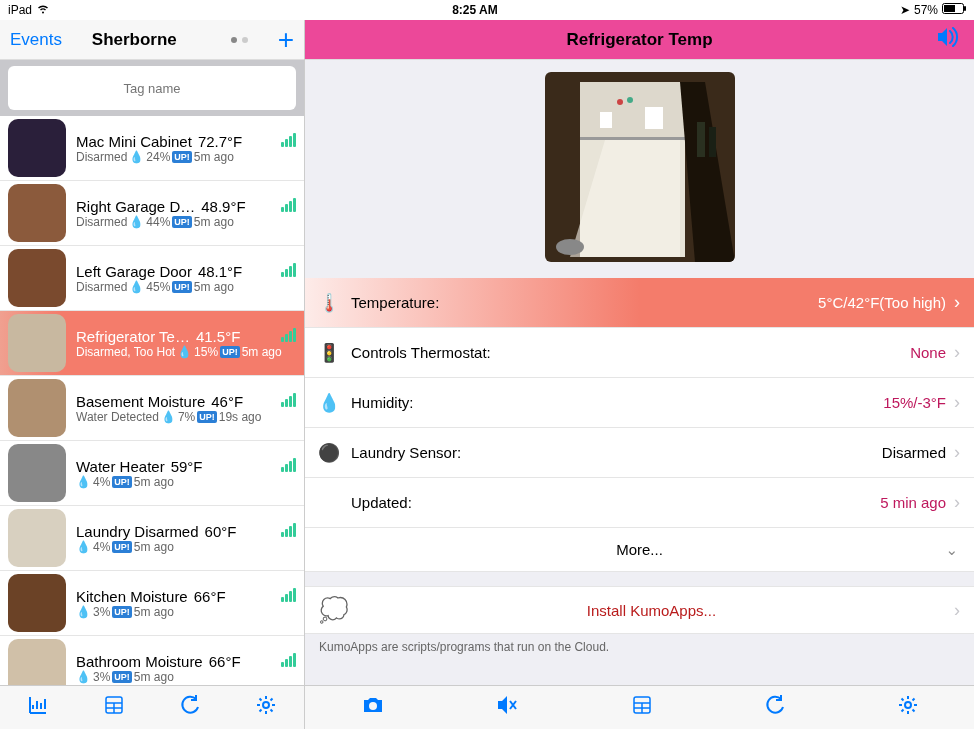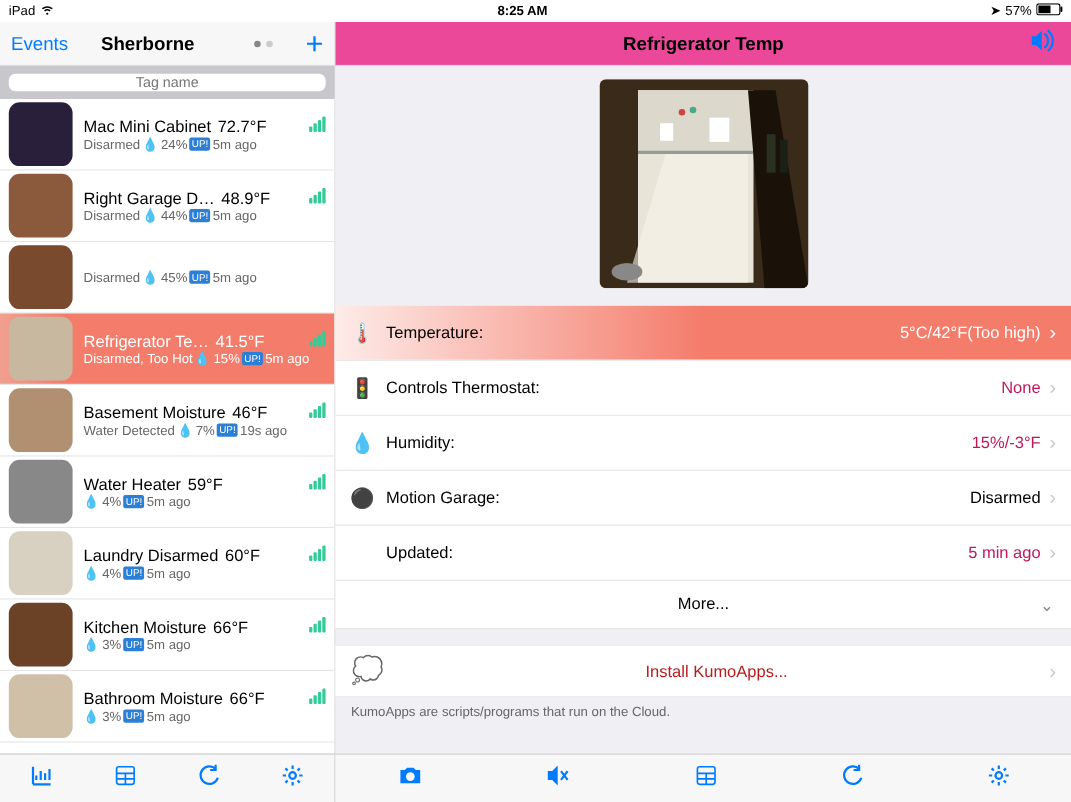--- a/index.html
+++ b/index.html
@@ -12,35 +12,35 @@
 .sidebar { width: 305px; display: flex; flex-direction: column; border-right: 1px solid #ccc; background: #f0f0f0; }
 .detail { flex: 1; display: flex; flex-direction: column; background: #efeff4; }
 .nav { height: 40px; display: flex; align-items: center; justify-content: space-between; padding: 0 10px; background: #f7f7f7; border-bottom: 1px solid #ddd; }
 .nav-title { font-weight: 600; font-size: 17px; }
 .nav-link { color: #007aff; font-size: 17px; cursor: pointer; }
 .plus { color: #007aff; font-size: 28px; font-weight: 300; line-height: 1; cursor: pointer; }
 .dots { display:flex; gap:5px; margin-left:10px; align-self:center; }
 .dot { width:6px;height:6px;border-radius:50%;background:#ccc; }
 .dot.active { background:#888; }
 .search-wrap { padding: 6px 8px; background: #c8c8cc; }
-.search { width: 100%; height: 16px; border-radius: 6px; border: none; background: #fff; text-align: center; font-size: 13px; color: #8e8e93; }
+.search { width: 100%; height: 44px; border-radius: 6px; border: none; background: #fff; text-align: center; font-size: 13px; color: #8e8e93; }
 .list { flex: 1; overflow-y: auto; background: #fff; }
 .row { display: flex; align-items: center; height: 65px; border-bottom: 1px solid #e5e5e5; padding: 0 8px; gap: 10px; cursor: pointer; }
 .row.selected { background: linear-gradient(90deg,#f0a090 0%,#f47c6b 20%,#f47c6b 100%); color: #fff; }
 .thumb { width: 58px; height: 58px; border-radius: 10px; flex-shrink: 0; }
 .row-body { flex: 1; min-width: 0; }
 .row-top { display: flex; align-items: baseline; gap: 6px; }
 .row-name { font-weight: 500; font-size: 15px; white-space: nowrap; overflow: hidden; text-overflow: ellipsis; flex-shrink: 1; }
 .row-temp { font-weight: 500; font-size: 15px; white-space: nowrap; }
 .row-sub { font-size: 12px; color: #666; display: flex; align-items: center; gap: 2px; white-space: nowrap; }
 .row.selected .row-sub { color: #fff; }
 .signal { display: flex; align-items: flex-end; gap: 1px; margin-left: auto; }
 .signal span { width: 3px; border-radius: 1px; }
 .drop { font-size: 12px; }
-.up-badge { background: #2b7fd6; color: #fff; font-size: 9px; font-weight: 400; padding: 1px 2px; border-radius: 2px; }
+.up-badge { background: #2b7fd6; color: #fff; font-size: 9px; font-weight: 700; padding: 1px 2px; border-radius: 2px; }
 .detail-nav { height: 40px; display: flex; align-items: center; justify-content: center; position: relative; background: #ec4899; border-bottom: 1px solid #ddd; }
 .detail-title { font-weight: 600; font-size: 17px; }
 .speaker { position: absolute; right: 12px; color: #007aff; font-size: 22px; cursor: pointer; }
 .photo-area { display: flex; justify-content: center; padding: 12px 0 16px; background: #efeff4; }
 .photo { width: 190px; height: 190px; border-radius: 6px; }
 .detail-list { background: #fff; }
 .drow { display: flex; align-items: center; height: 50px; padding: 0 14px; border-bottom: 1px solid #e5e5e5; cursor: pointer; }
 .drow.hot { background: linear-gradient(90deg, rgba(244,124,107,0.15) 0%, #f47c6b 50%); color: #fff; }
 .drow.hot .dlabel { color: #000; }
 .dicon { width: 22px; margin-right: 10px; display:flex;justify-content:center;font-size:18px; }
@@ -133,20 +133,30 @@
                   <span style="height:11px;background:#3c9"></span>
                   <span style="height:14px;background:#3c9"></span>
                 </div>
               </div>
               <div class="row-sub">Disarmed <span class="drop">💧</span>44% <span class="up-badge">UP!</span>5m ago</div>
             </div>
           </div>
           <div class="row">
             <div class="thumb" style="background:#7a4a2e"></div>
             <div class="row-body">
+              <div class="row-top">
+                <span class="row-name">Left Garage Door</span>
+                <span class="row-temp">48.1°F</span>
+                <div class="signal">
+                  <span style="height:5px;background:#3c9"></span>
+                  <span style="height:8px;background:#3c9"></span>
+                  <span style="height:11px;background:#3c9"></span>
+                  <span style="height:14px;background:#3c9"></span>
+                </div>
+              </div>
               <div class="row-sub">Disarmed <span class="drop">💧</span>45% <span class="up-badge">UP!</span>5m ago</div>
             </div>
           </div>
           <div class="row selected">
             <div class="thumb" style="background:#c8b8a0"></div>
             <div class="row-body">
               <div class="row-top">
                 <span class="row-name">Refrigerator Te…</span>
                 <span class="row-temp">41.5°F</span>
                 <div class="signal">
@@ -283,21 +293,21 @@
           <span class="chev">›</span>
         </div>
         <div class="drow">
           <span class="dicon" style="color:#3399ff">💧</span>
           <span class="dlabel">Humidity:</span>
           <span class="dval blue">15%/-3°F</span>
           <span class="chev">›</span>
         </div>
         <div class="drow">
           <span class="dicon">⚫</span>
-          <span class="dlabel">Motion Garage:</span>
+          <span class="dlabel">Laundry Sensor:</span>
           <span class="dval">Disarmed</span>
           <span class="chev">›</span>
         </div>
         <div class="drow">
           <span class="dicon"></span>
           <span class="dlabel">Updated:</span>
           <span class="dval blue">5 min ago</span>
           <span class="chev">›</span>
         </div>
         <div class="more-row">

